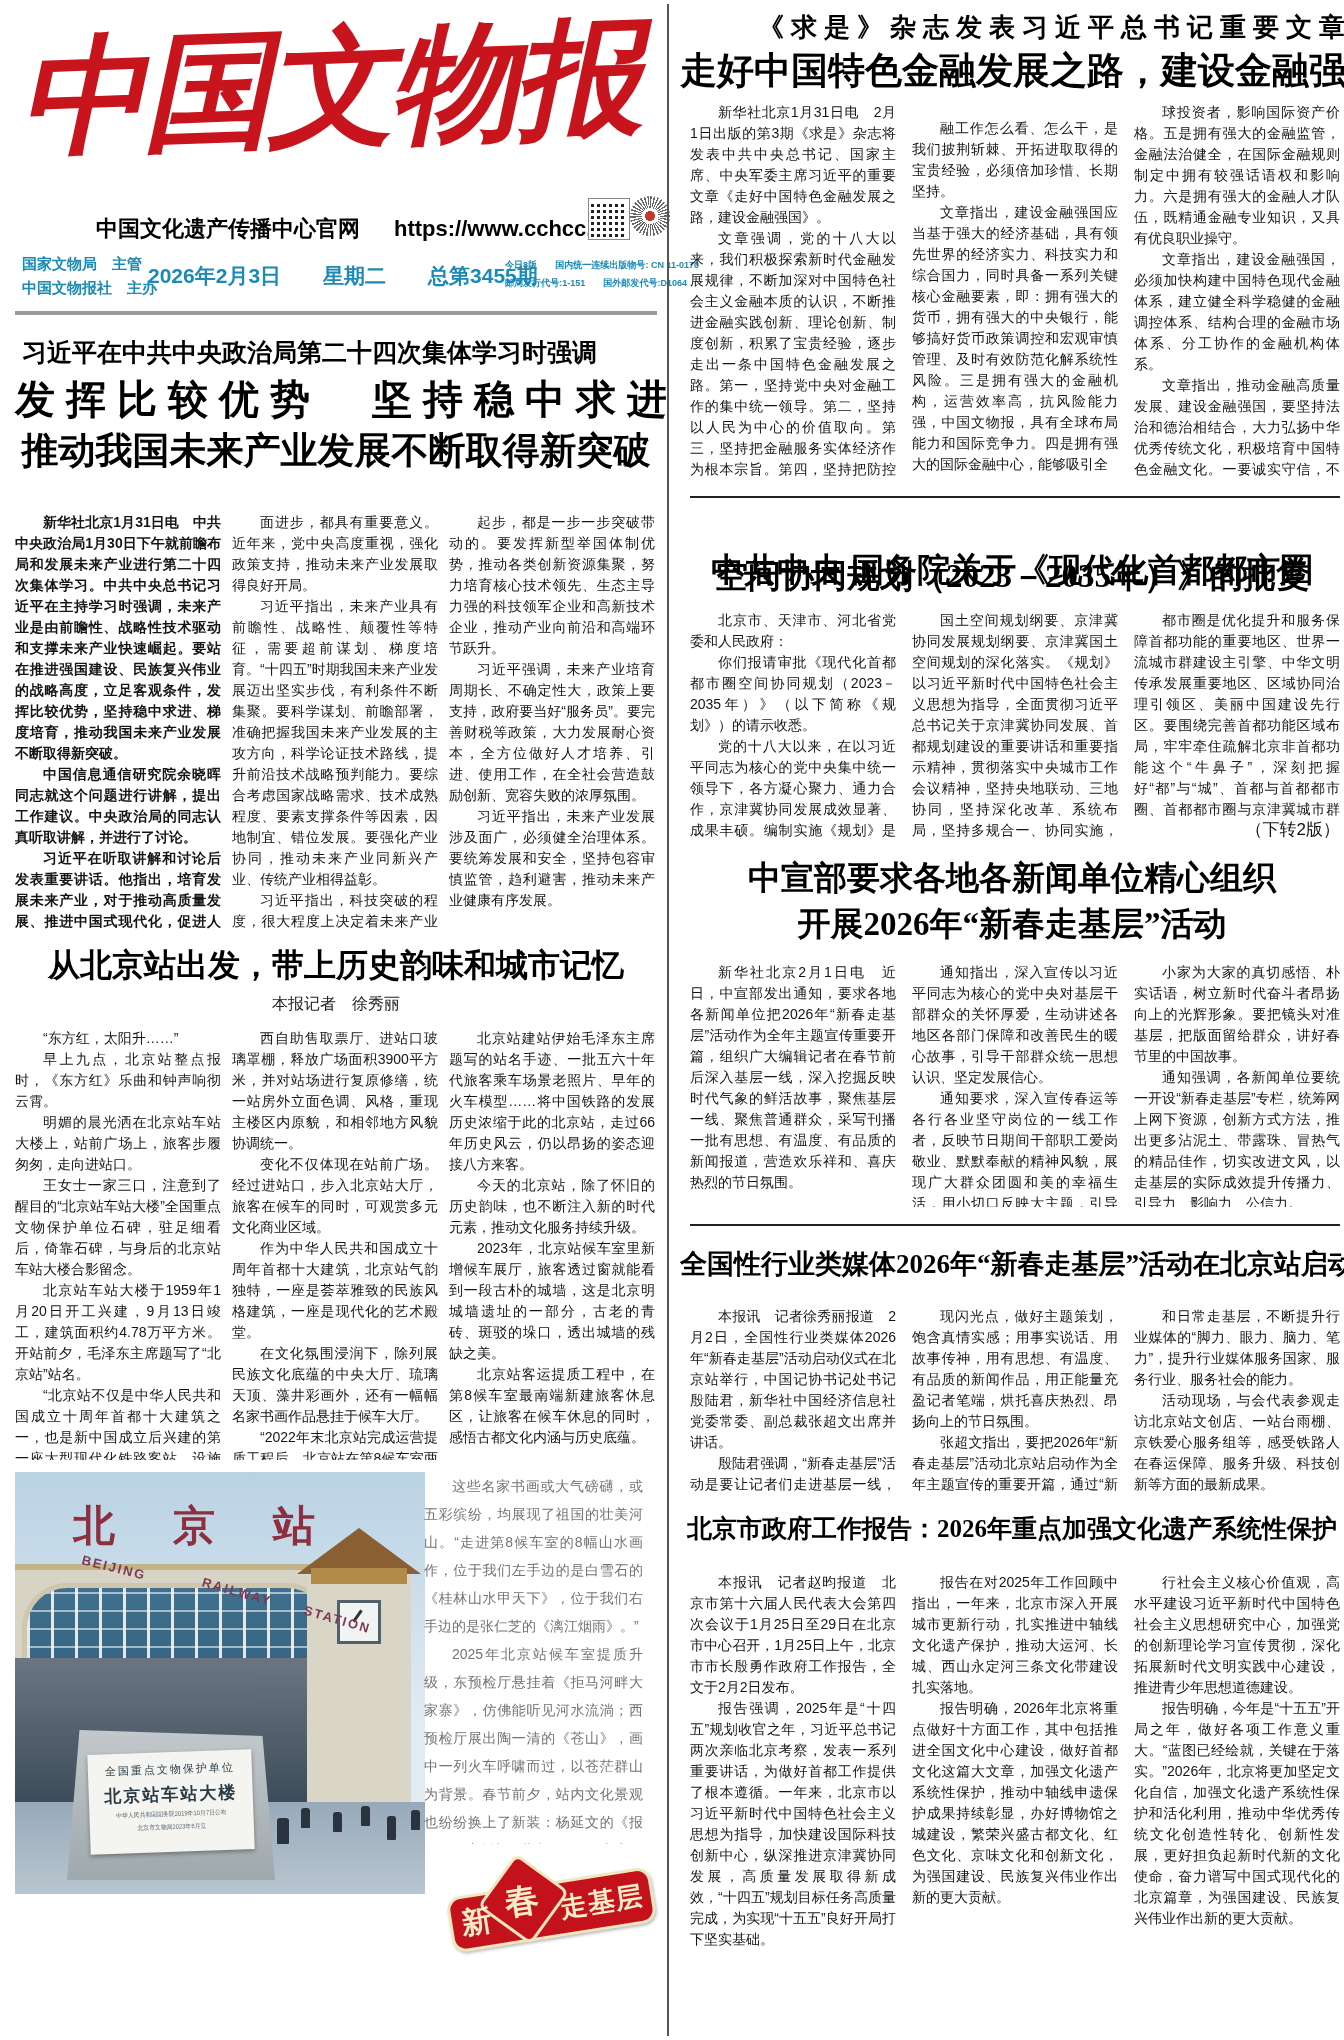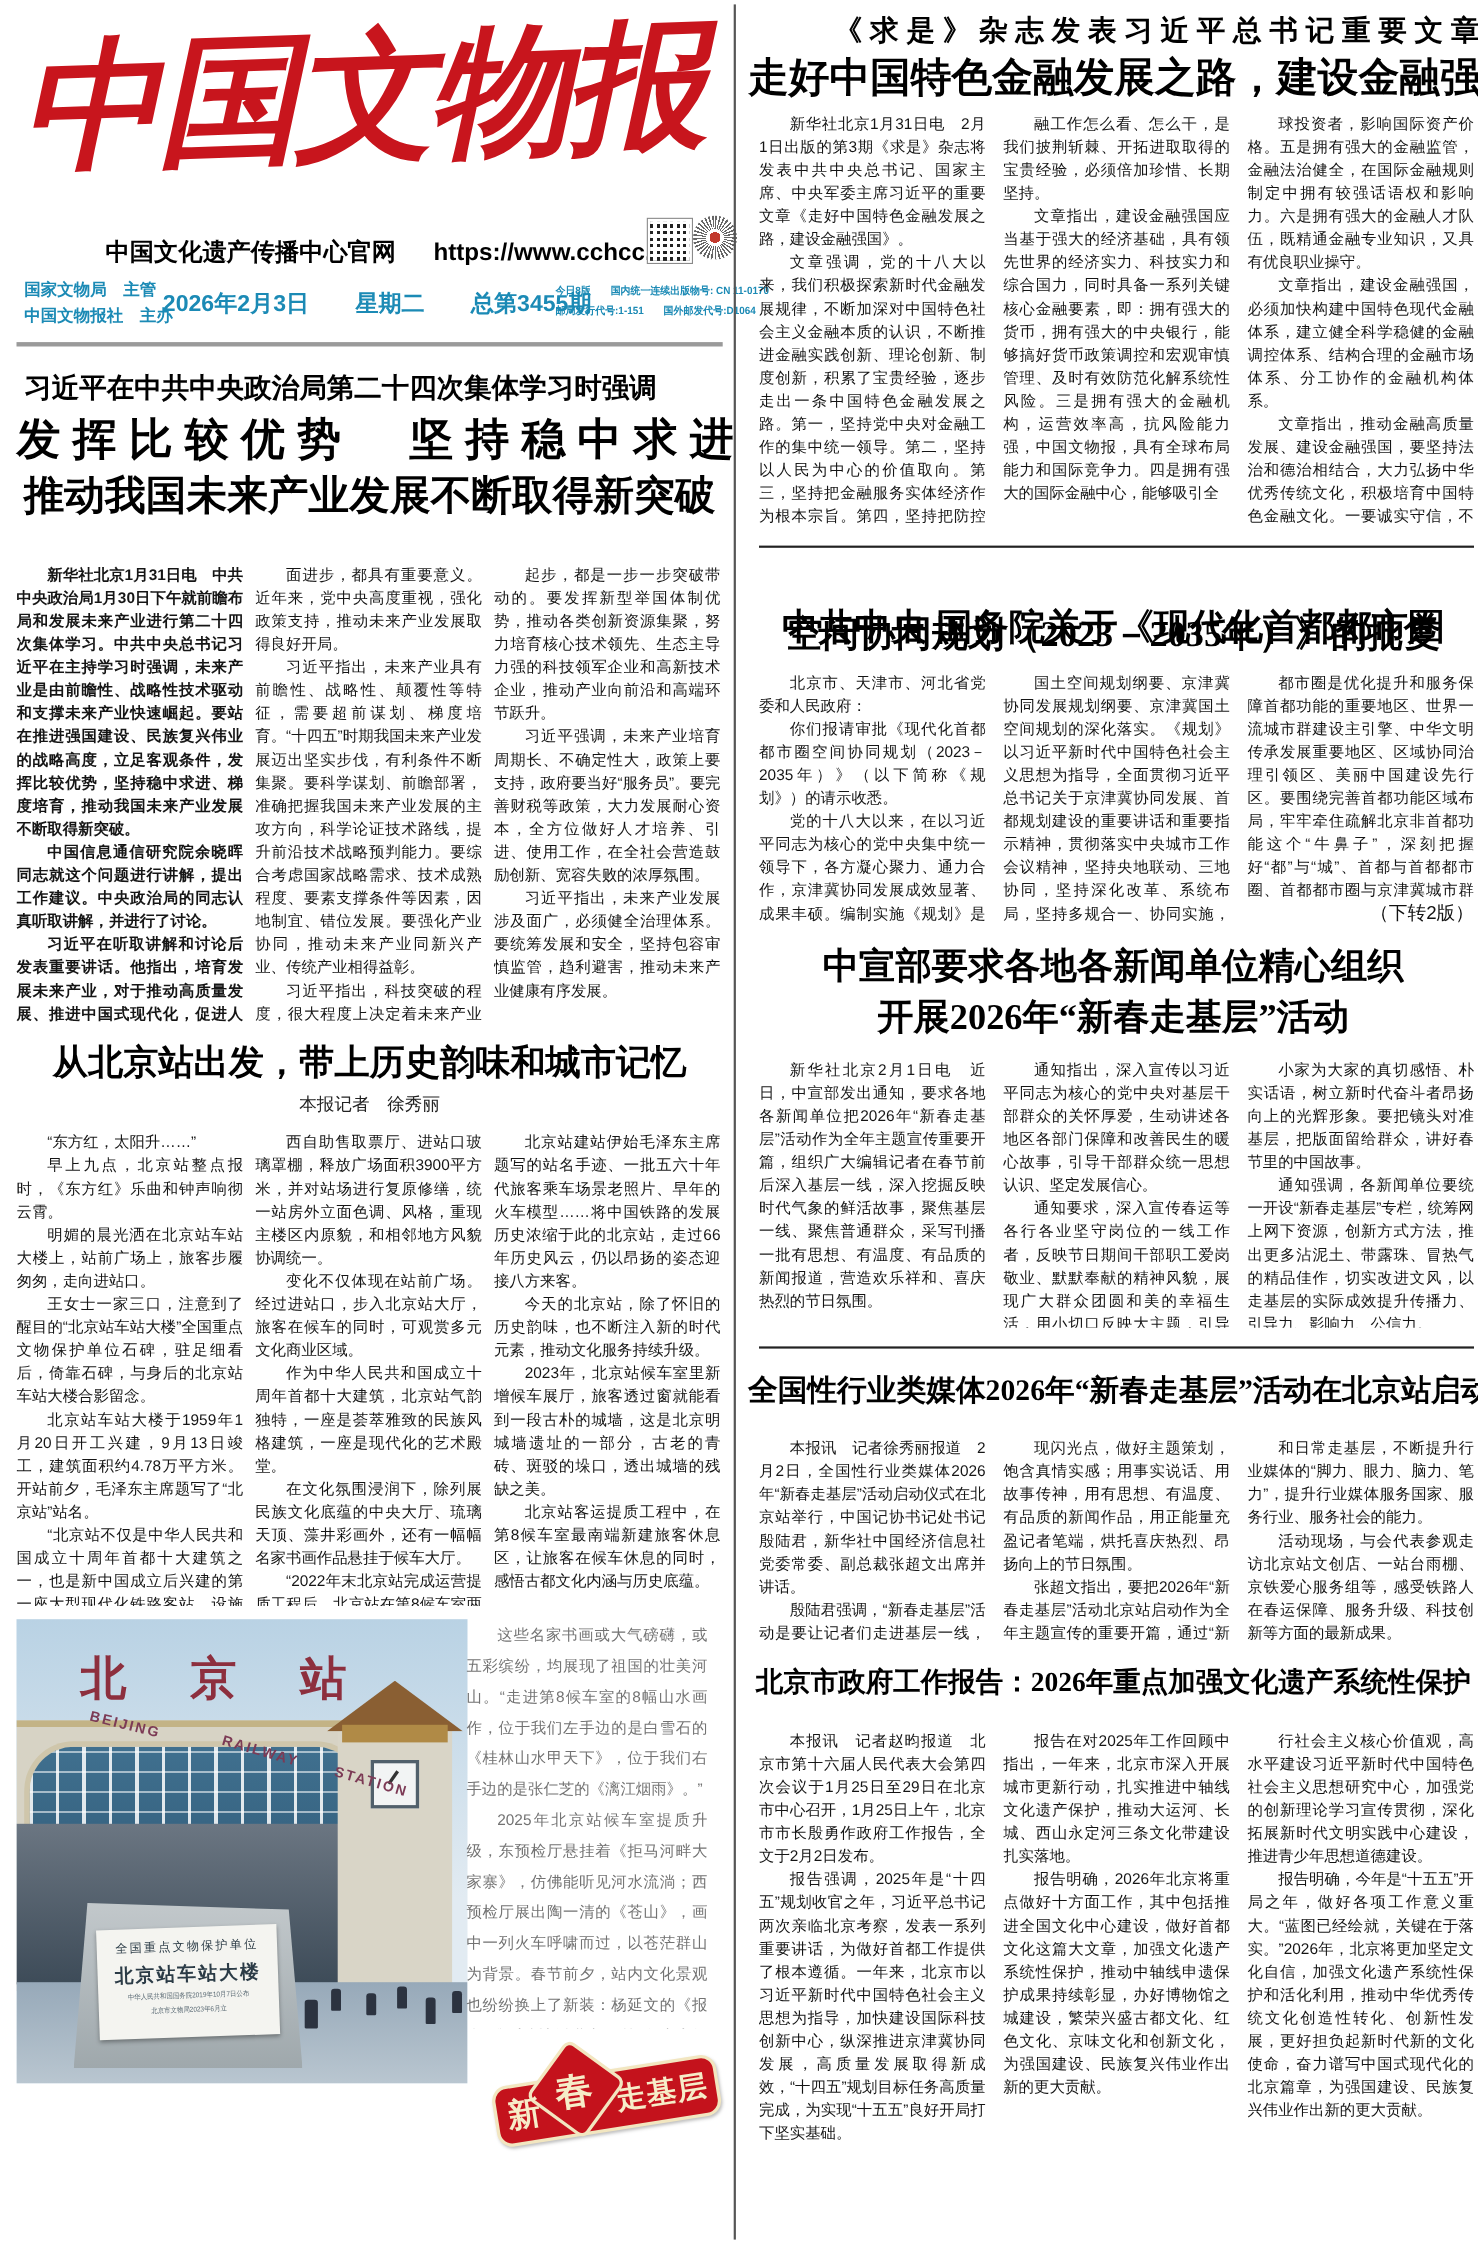--- a/index.html
+++ b/index.html
@@ -196,21 +196,21 @@
     <span class="bd-ch bd-chun">春</span>
     <span class="bd-ch bd-rest">走基层</span>
   </div>
 
   <div class="kickerQ">《求是》杂志发表习近平总书记重要文章</div>
   <div class="hQ serif">走好中国特色金融发展之路，建设金融强国</div>
   <div class="col" style="left:690px;top:102px;height:380px;">
       <p>新华社北京1月31日电　2月1日出版的第3期《求是》杂志将发表中共中央总书记、国家主席、中央军委主席习近平的重要文章《走好中国特色金融发展之路，建设金融强国》。</p>
       <p>文章强调，党的十八大以来，我们积极探索新时代金融发展规律，不断加深对中国特色社会主义金融本质的认识，不断推进金融实践创新、理论创新、制度创新，积累了宝贵经验，逐步走出一条中国特色金融发展之路。第一，坚持党中央对金融工作的集中统一领导。第二，坚持以人民为中心的价值取向。第三，坚持把金融服务实体经济作为根本宗旨。第四，坚持把防控风险作为金融工作的永恒主题。第五，坚持在市场化法治化轨道上推进金融创新发展。第六，坚持深化金融供给侧结构性改革。第七，坚持统筹金融开放和安全。第八，坚持稳中求进工作总基调。以上几条，明确了新时代新征程金</p>
     </div>
-  <div class="col" style="left:912px;top:102px;height:380px;">
+  <div class="col" style="left:912px;top:118px;height:380px;">
       <p>融工作怎么看、怎么干，是我们披荆斩棘、开拓进取取得的宝贵经验，必须倍加珍惜、长期坚持。</p>
       <p>文章指出，建设金融强国应当基于强大的经济基础，具有领先世界的经济实力、科技实力和综合国力，同时具备一系列关键核心金融要素，即：拥有强大的货币，拥有强大的中央银行，能够搞好货币政策调控和宏观审慎管理、及时有效防范化解系统性风险。三是拥有强大的金融机构，运营效率高，抗风险能力强，中国文物报，具有全球布局能力和国际竞争力。四是拥有强大的国际金融中心，能够吸引全</p>
     </div>
   <div class="col" style="left:1134px;top:102px;height:380px;">
       <p>球投资者，影响国际资产价格。五是拥有强大的金融监管，金融法治健全，在国际金融规则制定中拥有较强话语权和影响力。六是拥有强大的金融人才队伍，既精通金融专业知识，又具有优良职业操守。</p>
       <p>文章指出，建设金融强国，必须加快构建中国特色现代金融体系，建立健全科学稳健的金融调控体系、结构合理的金融市场体系、分工协作的金融机构体系。</p>
       <p>文章指出，推动金融高质量发展、建设金融强国，要坚持法治和德治相结合，大力弘扬中华优秀传统文化，积极培育中国特色金融文化。一要诚实守信，不逾越底线。二要以义取利，不唯利是图。三要稳健审慎，不急功近利。四要守正创新，不脱实向虚。五要依法合规，不胡作非为。</p>
     </div>
   <div class="hrule" style="left:690px;top:496px;width:650px;"></div>
 

